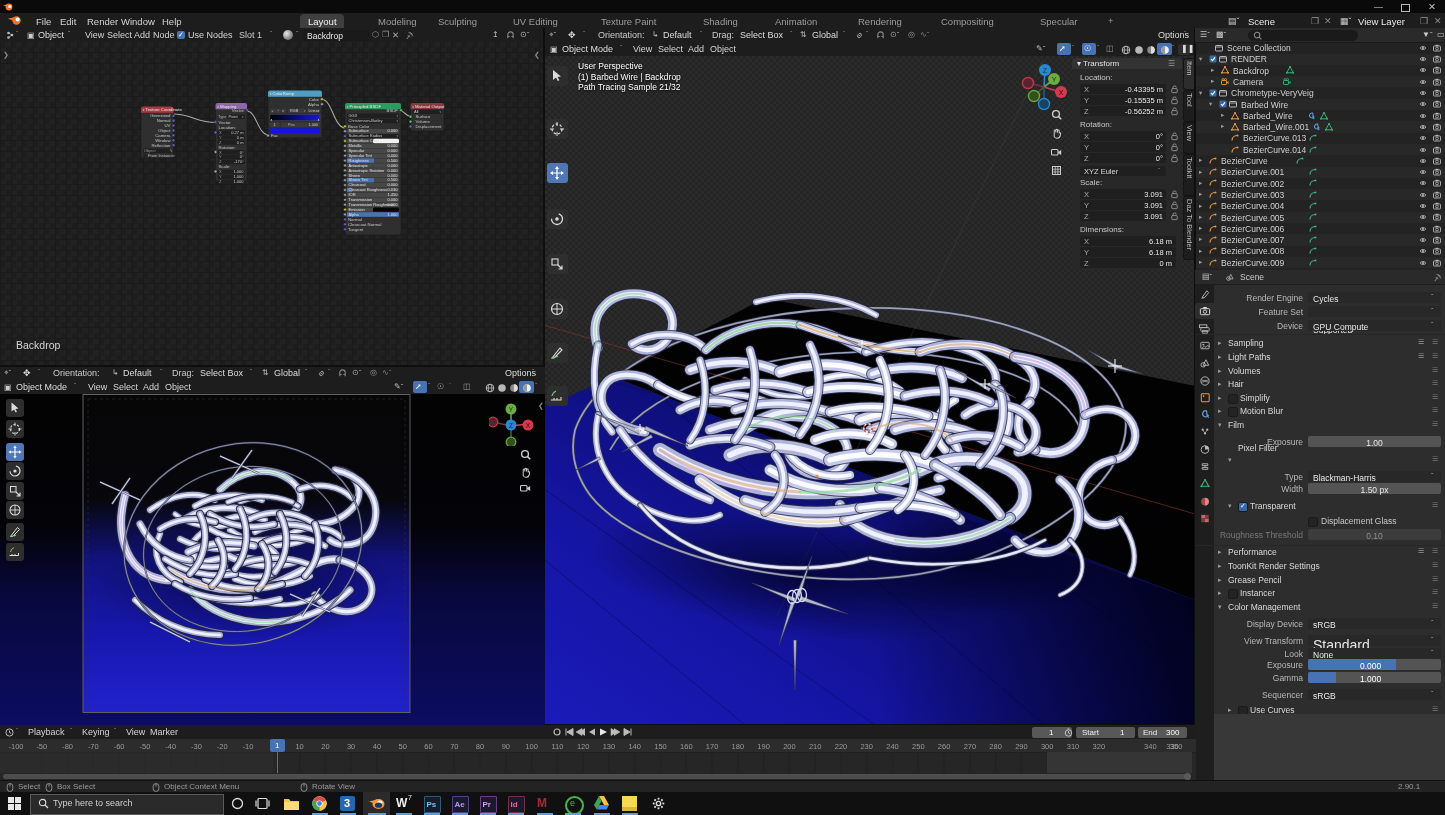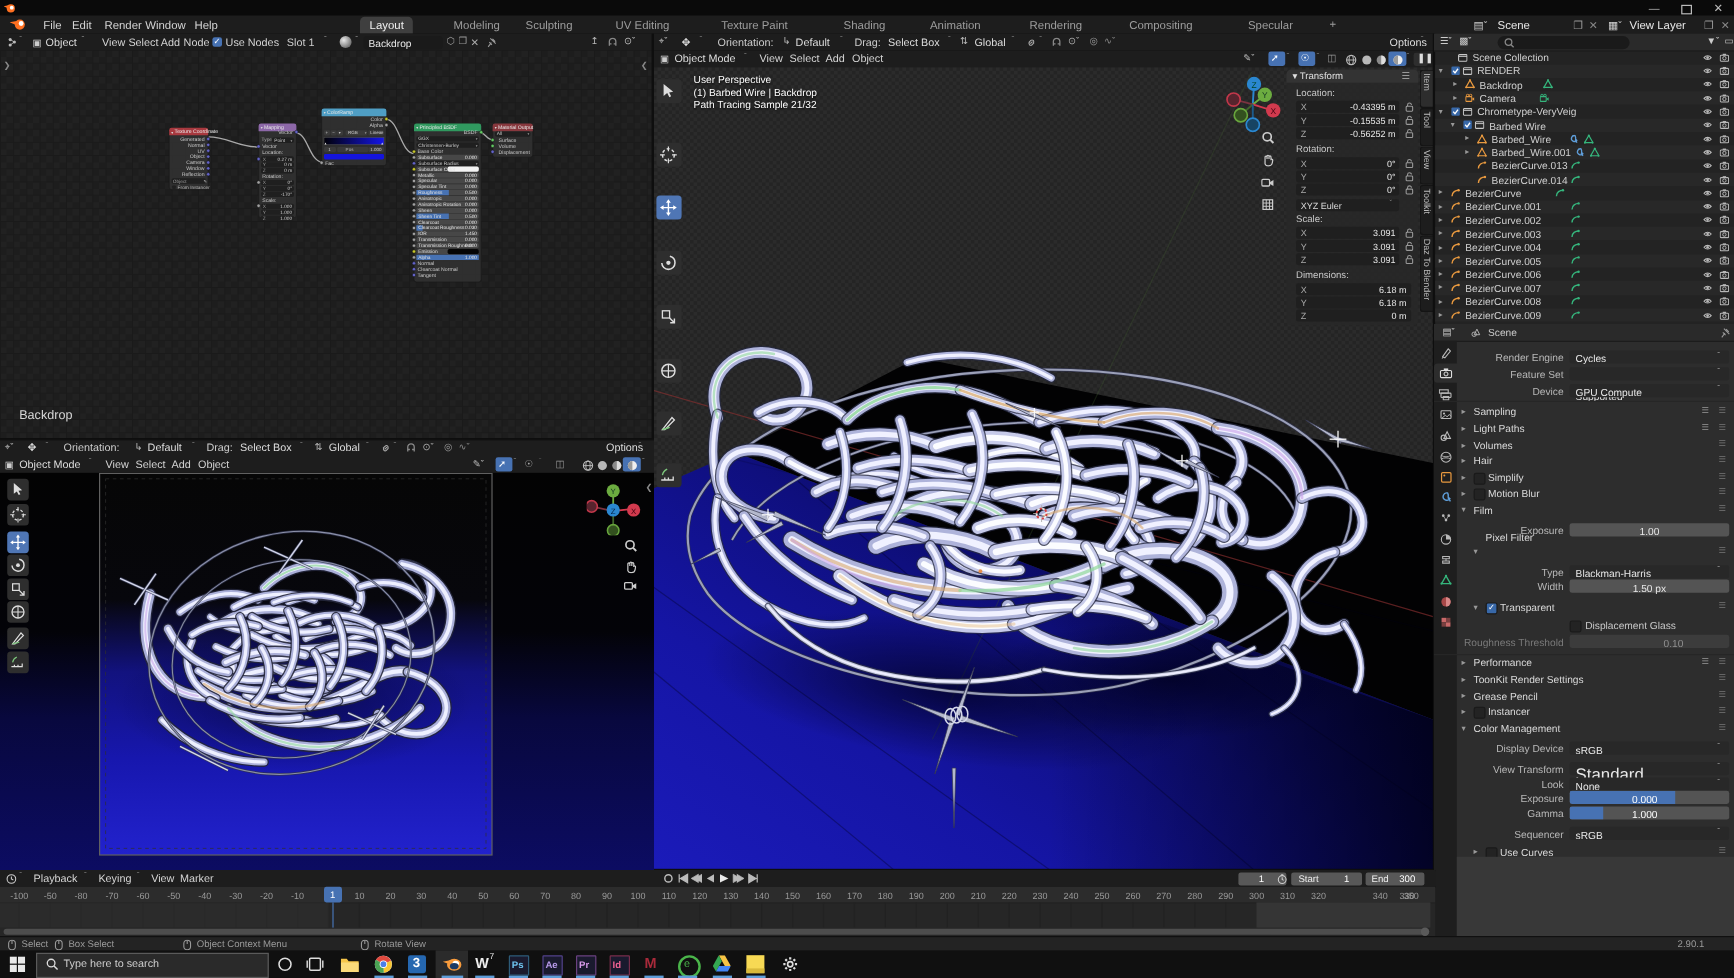--- a/index.html
+++ b/index.html
@@ -1664,21 +1664,21 @@
 <div class="t" style="left:1228px;top:502px;font-size:7px;color:#999;">▾</div>
 <div class="r" style="left:1238px;top:502px;width:8px;height:8px;background:#3868a8;border-radius:2px;border:0.5px solid #1a1a1a;">
       <div class="t" style="margin-left:1px;margin-top:-1px;font-size:7px;color:#fff;">✓</div>
     </div>
 <div class="t" style="left:1250px;top:501px;font-size:8.5px;color:#dadada;">Transparent</div>
 <div class="t" style="left:1432px;top:501px;font-size:7px;color:#777;">☰</div>
 <div class="r" style="left:1308px;top:517px;width:8px;height:8px;background:#232323;border-radius:2px;border:0.5px solid #1a1a1a;"></div>
 <div class="t" style="left:1321px;top:516px;font-size:8.5px;color:#c8c8c8;">Displacement Glass</div>
 <div class="t" style="right:142px;top:530px;font-size:8.5px;color:#7a7a7a;">Roughness Threshold</div>
 <div class="r" style="left:1308px;top:529px;width:133px;height:11px;background:#3c3c3c;border-radius:2px;"></div>
-<div class="t" style="left:1374.5px;top:530.5px;font-size:8.5px;color:#909090;transform:translateX(-50%);margin-left:20px;">0.10</div>
+<div class="t" style="left:1374.5px;top:530.5px;font-size:8.5px;color:#909090;transform:translateX(-50%);">0.10</div>
 <div class="r" style="left:1195px;top:545px;width:250px;height:1px;background:#262626;"></div>
 <div class="t" style="left:1218px;top:548px;font-size:7px;color:#999;">▸</div>
 <div class="t" style="left:1228px;top:547px;font-size:8.5px;color:#dadada;">Performance</div>
 <div class="t" style="left:1418px;top:547px;font-size:7px;color:#999;">☰</div>
 <div class="t" style="left:1432px;top:547px;font-size:7px;color:#777;">☰</div>
 <div class="t" style="left:1218px;top:562px;font-size:7px;color:#999;">▸</div>
 <div class="t" style="left:1228px;top:561px;font-size:8.5px;color:#dadada;">ToonKit Render Settings</div>
 <div class="t" style="left:1432px;top:561px;font-size:7px;color:#777;">☰</div>
 <div class="t" style="left:1218px;top:576px;font-size:7px;color:#999;">▸</div>
 <div class="t" style="left:1228px;top:575px;font-size:8.5px;color:#dadada;">Grease Pencil</div>

